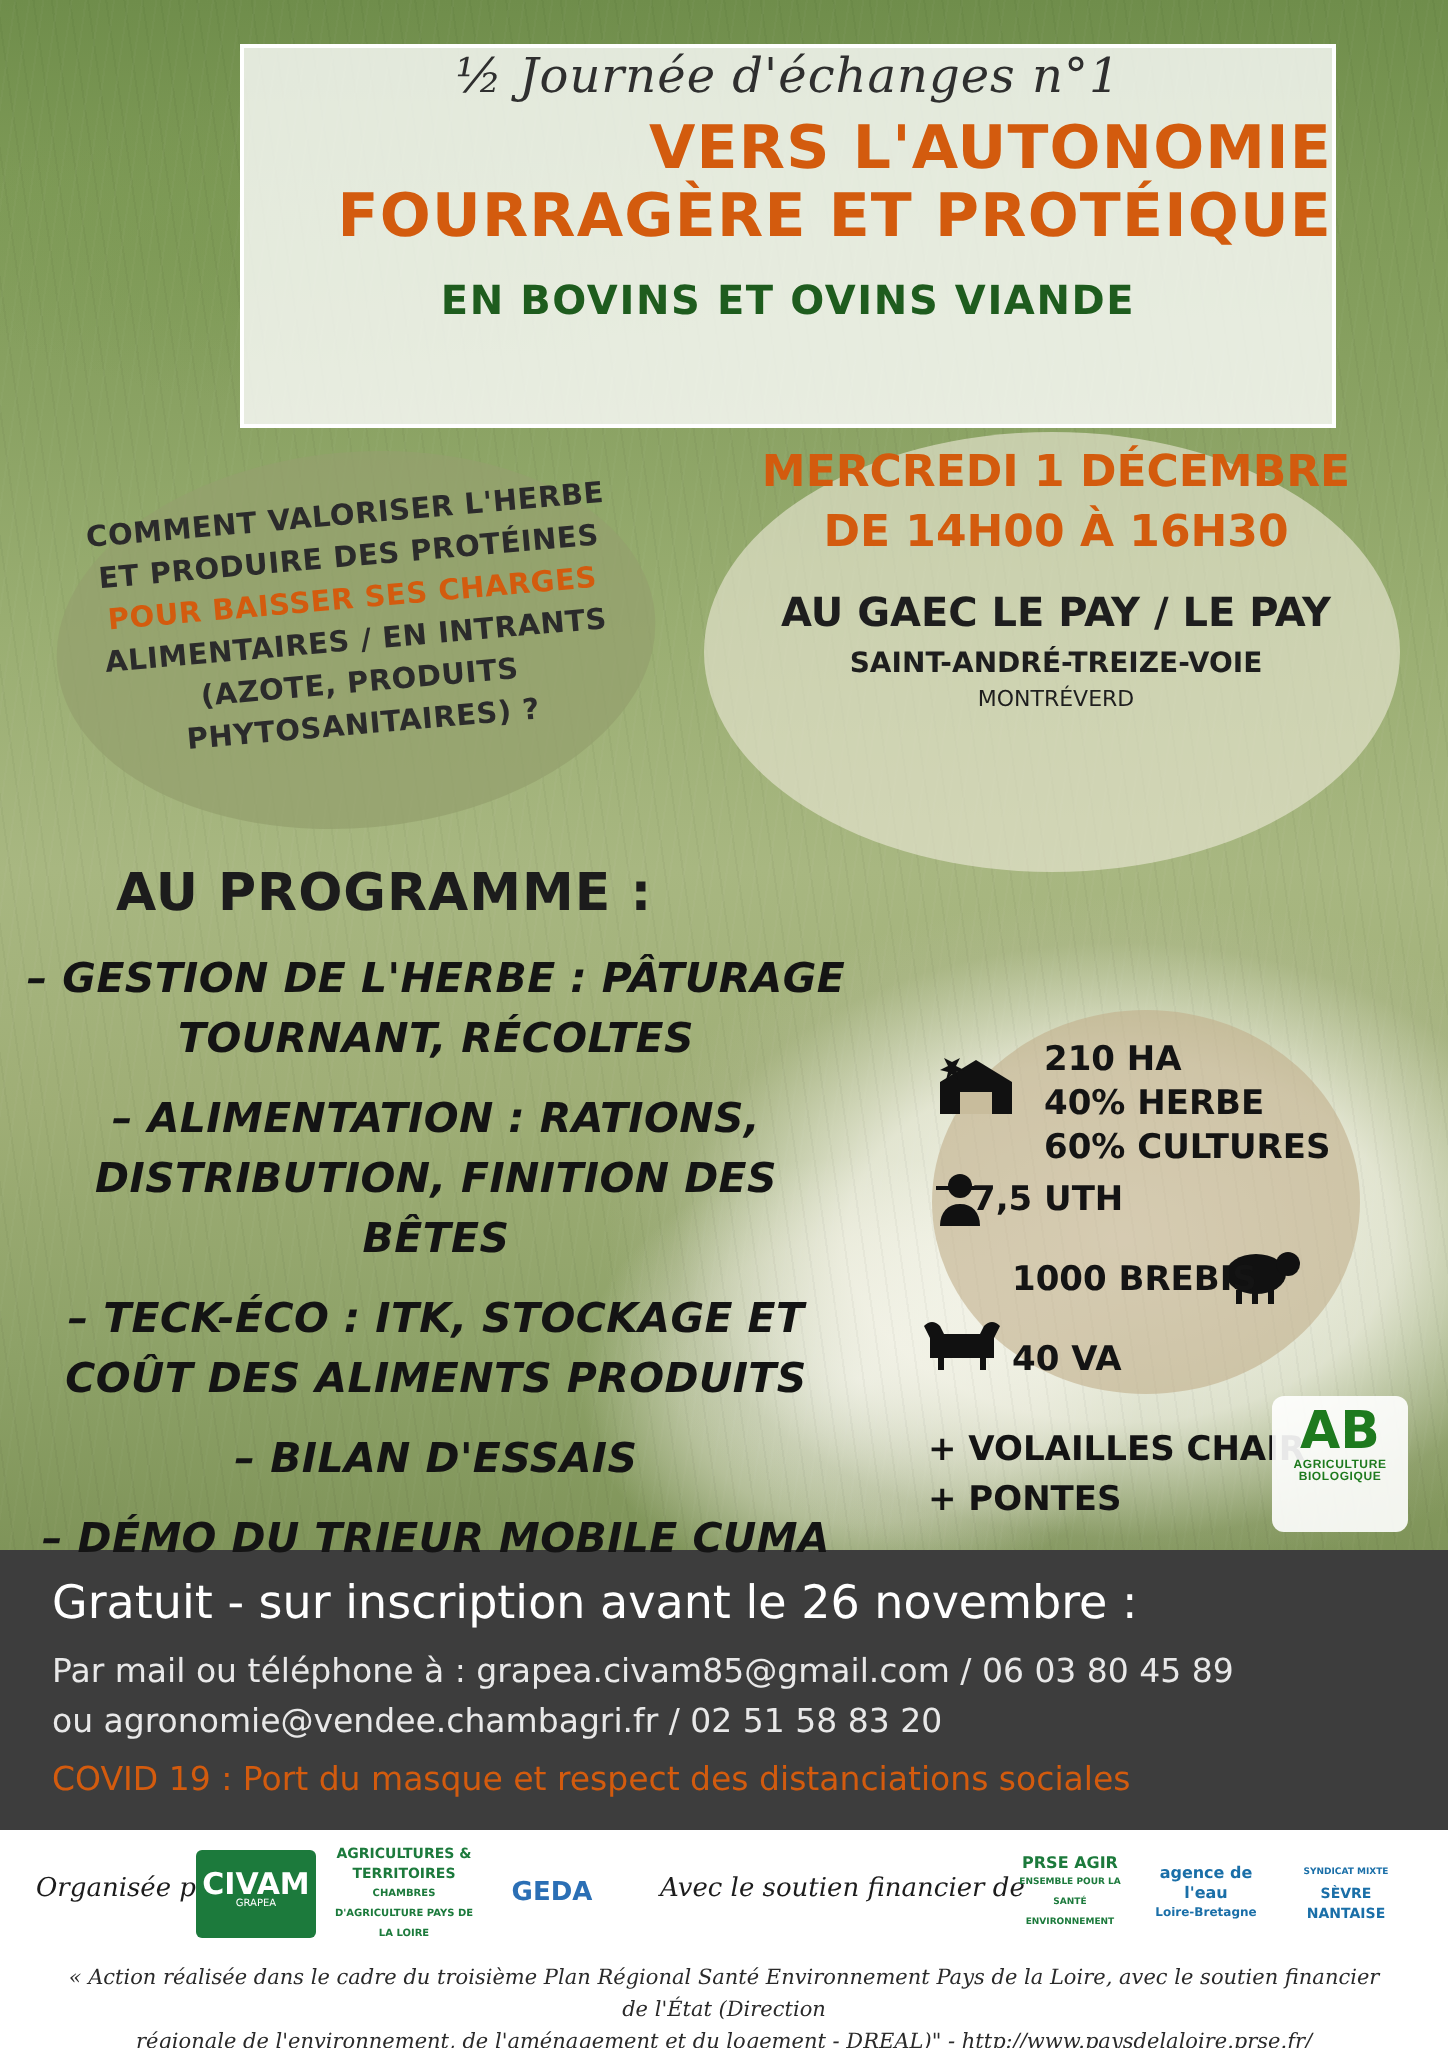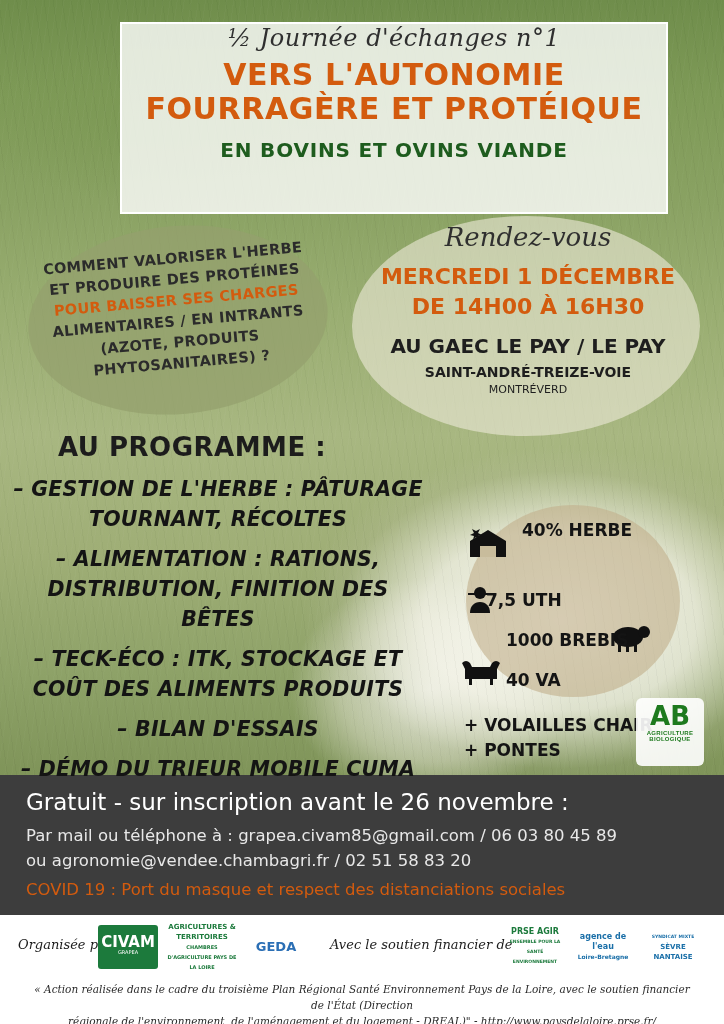--- a/index.html
+++ b/index.html
@@ -61,20 +61,21 @@
     margin-bottom: 6px;
   }
   .title-main {
     font-family: "DejaVu Sans", sans-serif;
     font-weight: bold;
     font-size: 30px;
     line-height: 34px;
     color: #d35b0e;
     letter-spacing: .6px;
     text-transform: uppercase;
+    text-align: right;
   }
   .title-sub2 {
     font-family: "DejaVu Sans", sans-serif;
     font-weight: bold;
     font-size: 20px;
     color: #1e5c1e;
     letter-spacing: .8px;
     margin-top: 12px;
     text-transform: uppercase;
   }
@@ -280,21 +281,20 @@
       <div>ET PRODUIRE DES PROTÉINES</div>
       <div class="hl">POUR BAISSER SES CHARGES</div>
       <div>ALIMENTAIRES / EN INTRANTS</div>
       <div>(AZOTE, PRODUITS</div>
       <div>PHYTOSANITAIRES) ?</div>
     </div>
   </div>
 
   <div class="blob-rdv"></div>
   <div class="rdv-wrap">
-    <div class="rdv-title">Rendez-vous</div>
     <div class="rdv-date">MERCREDI 1 DÉCEMBRE</div>
     <div class="rdv-date">DE 14H00 À 16H30</div>
     <div class="rdv-place">AU GAEC LE PAY / LE PAY</div>
     <div class="rdv-city">SAINT-ANDRÉ-TREIZE-VOIE</div>
     <div class="rdv-city2">MONTRÉVERD</div>
   </div>
 
   <div class="prog-title">AU PROGRAMME :</div>
   <div class="prog-list">
     <div class="item">– GESTION DE L'HERBE : PÂTURAGE TOURNANT, RÉCOLTES</div>
@@ -306,21 +306,23 @@
 
   <div class="facts">
     <div class="blob"></div>
 
     <svg class="icon-farm" width="40" height="34" viewBox="0 0 40 34">
       <path d="M2 16 L20 5 L38 16 L38 32 L2 32 Z" fill="#111"></path>
       <rect x="12" y="21" width="16" height="11" fill="#c8bc9c"></rect>
       <path d="M6 2 l2 4 4-2 -2 4 4 2 -4 1 1 4 -3-3 -3 3 1-4 -4-1 4-2 -2-4 4 2z" fill="#111"></path>
     </svg>
     <div class="fact-row f1">
+      <div>210 HA</div>
       <div>40% HERBE</div>
+      <div>60% CULTURES</div>
     </div>
 
     <svg class="icon-farmer" width="32" height="32" viewBox="0 0 32 32">
       <circle cx="16" cy="10" r="6" fill="#111"></circle>
       <path d="M4 10 h24 v2 H4z" fill="#111"></path>
       <path d="M6 30 c0-7 4-11 10-11 s10 4 10 11z" fill="#111"></path>
     </svg>
     <div class="fact-row f2">7,5 UTH</div>
 
     <svg class="icon-sheep" width="48" height="30" viewBox="0 0 48 30">

